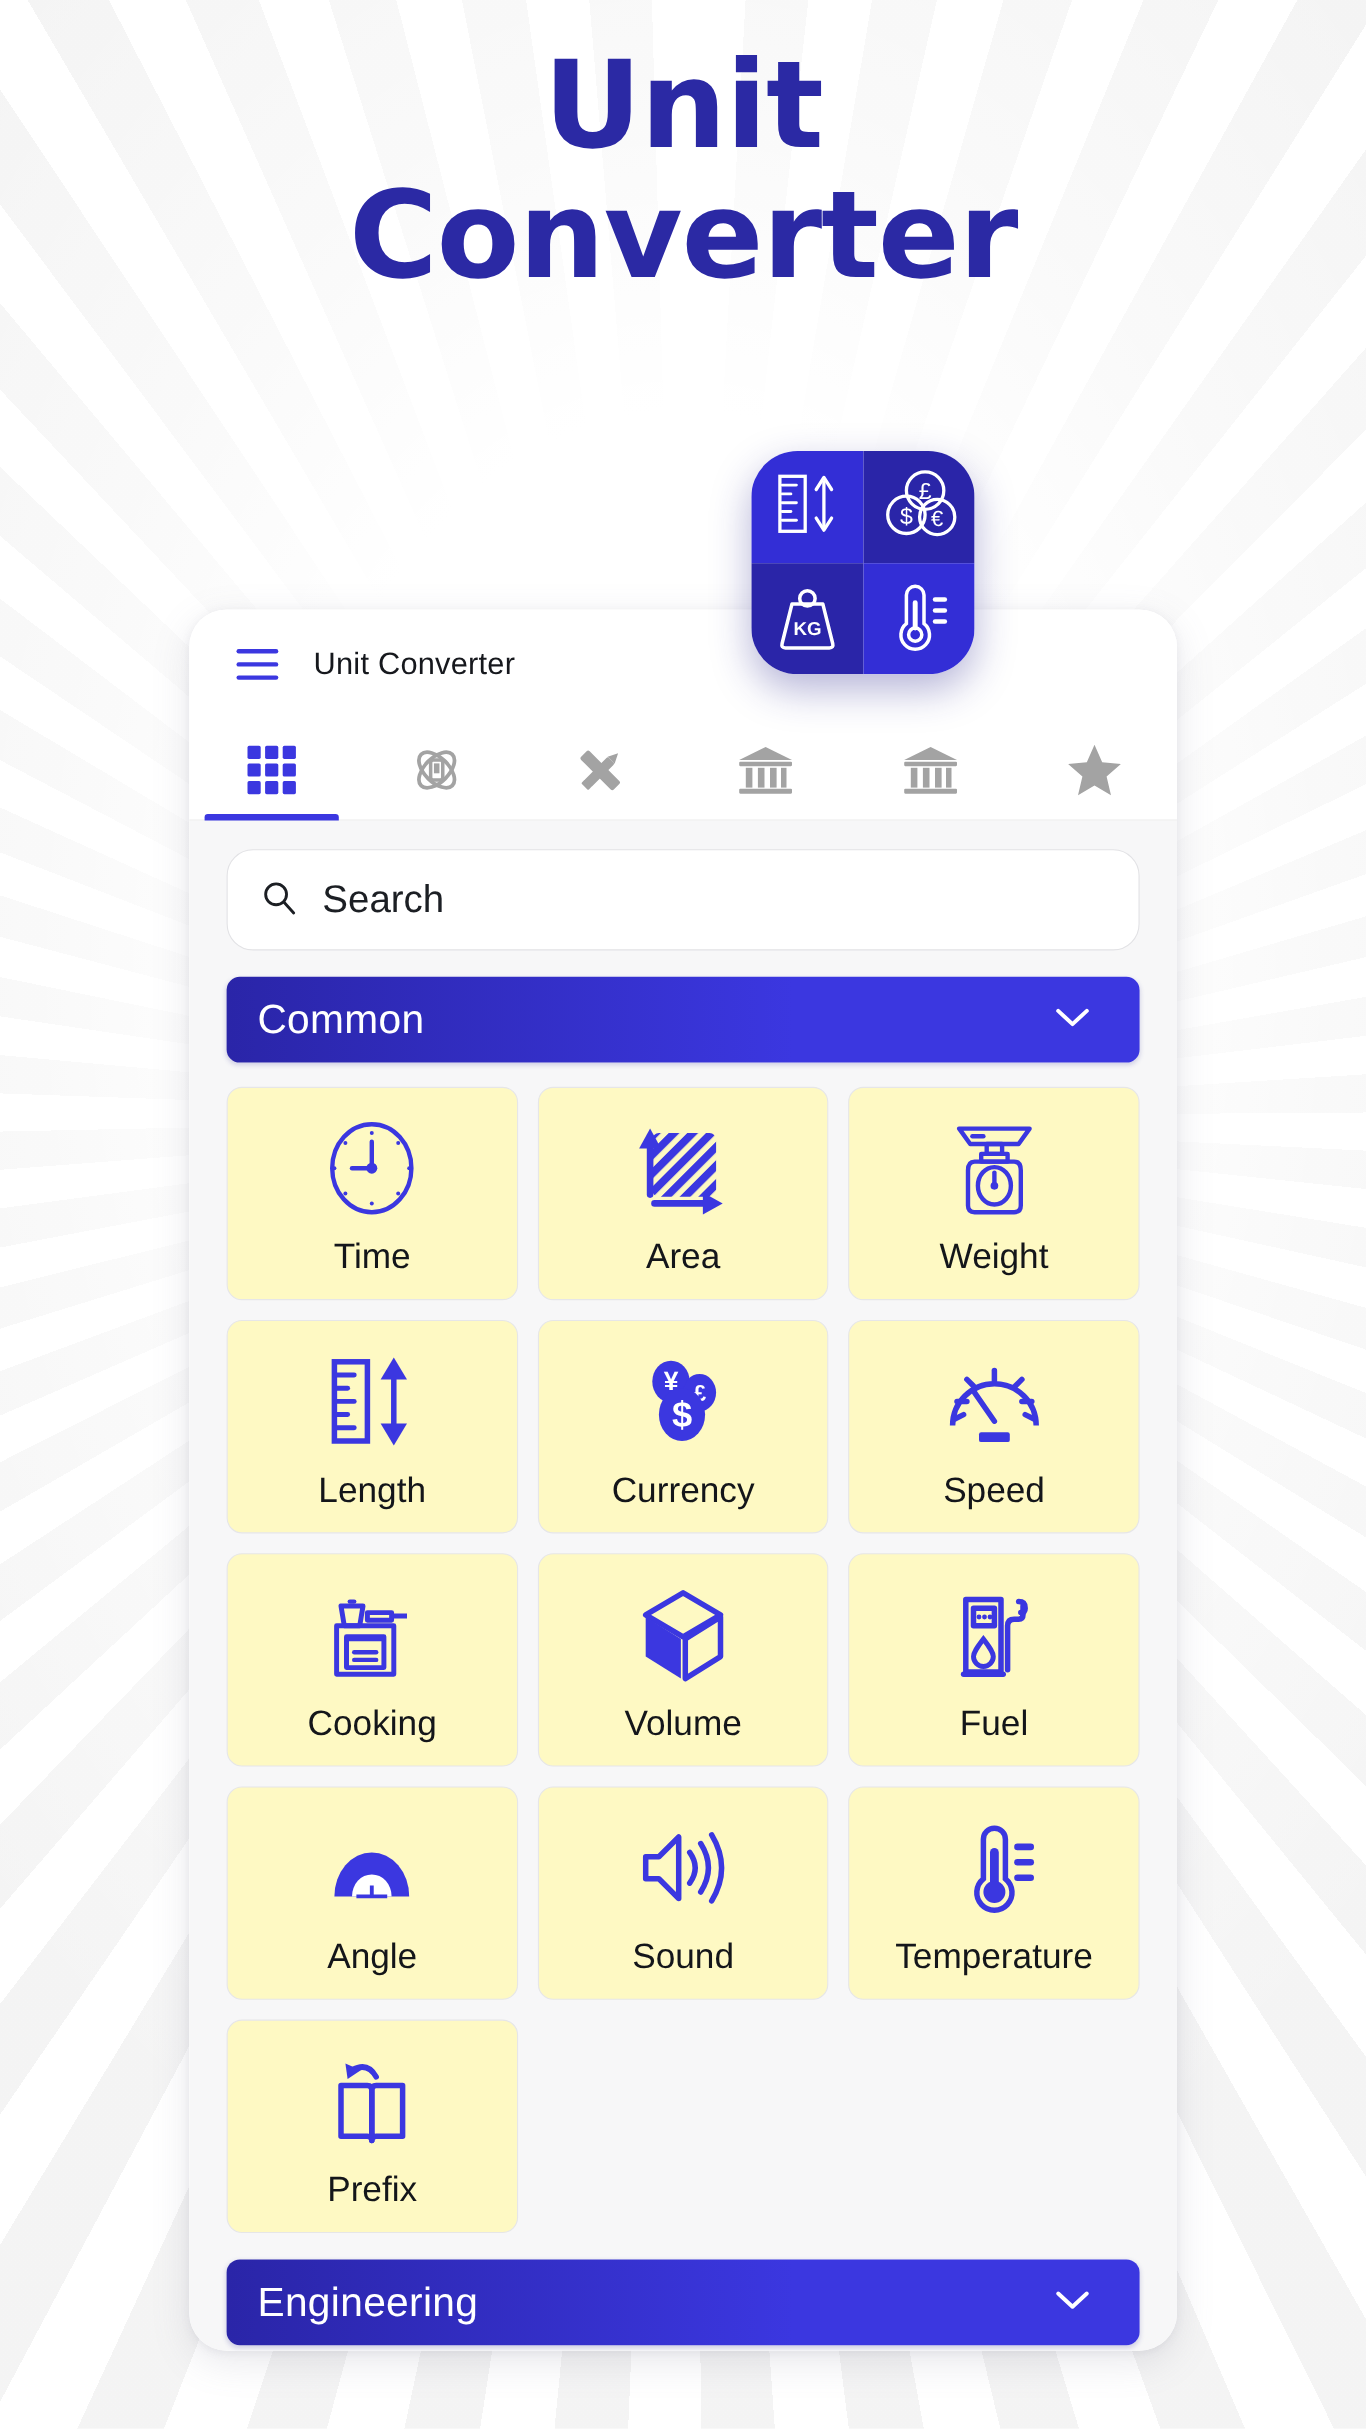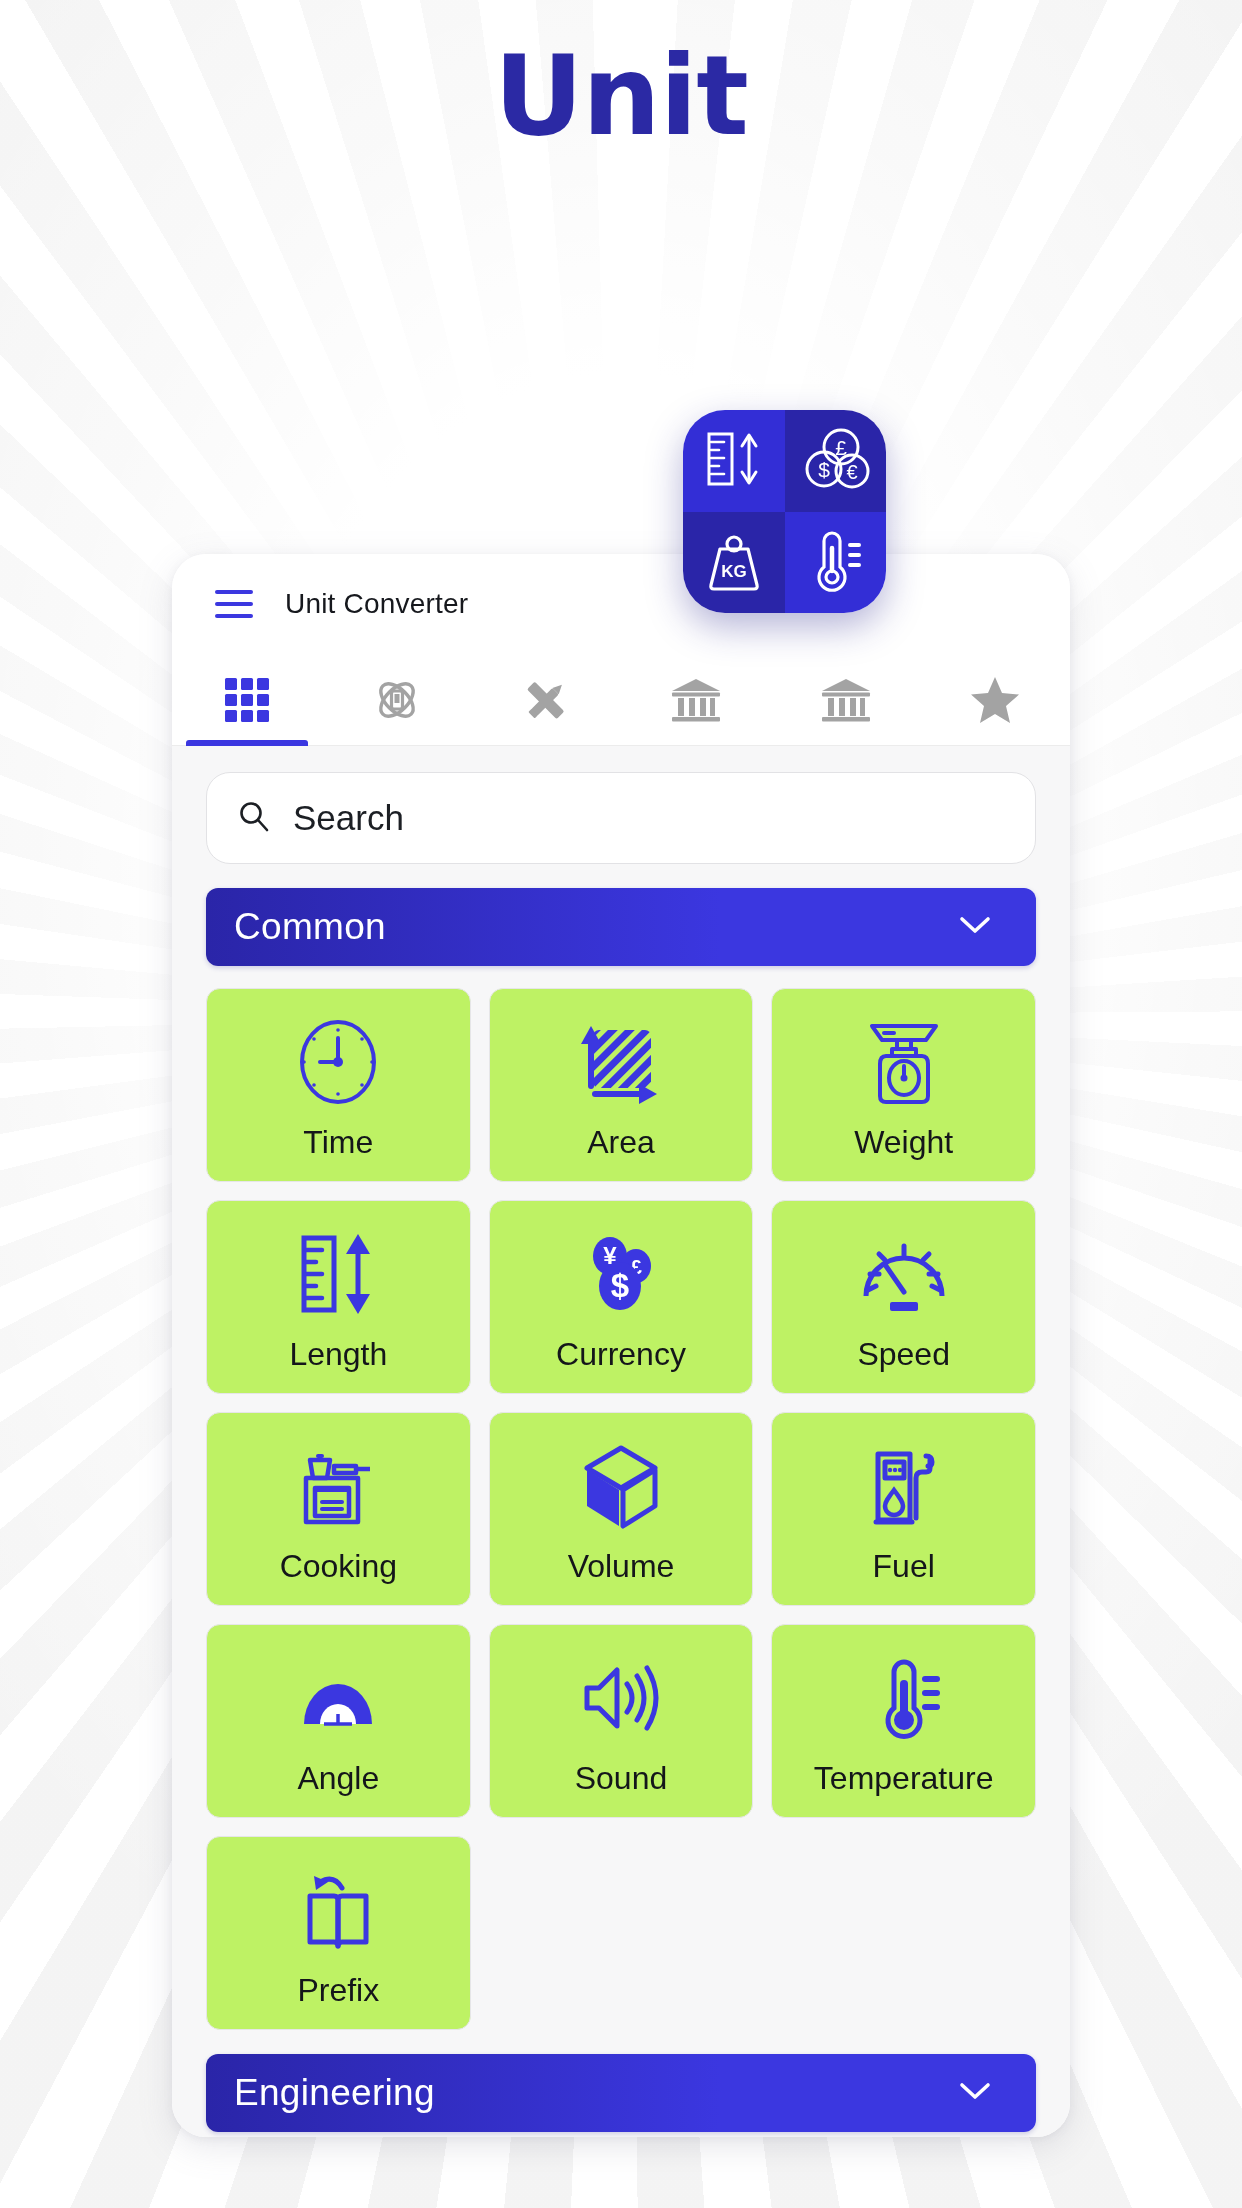--- a/index.html
+++ b/index.html
@@ -170,21 +170,21 @@
   }
 
   #grid {
     margin-top: 22px;
     display: grid;
     grid-template-columns: repeat(3, 1fr);
     gap: 18px;
   }
   .cat-card {
     height: 194px;
-    background: #bef264;
+    background: #fef9c3;
     border: 1px solid #e6e6e8;
     border-radius: 14px;
     display: flex;
     flex-direction: column;
     align-items: center;
     justify-content: center;
     gap: 10px;
   }
   .cat-icon {
     height: 104px;
@@ -224,20 +224,21 @@
   #app-icon .q4 { background: #332ED6; }
 </style>
 </head>
 <body>
 
 <div id="bg-sunburst"></div>
 <div id="bg-fade"></div>
 
 <div id="headline">
   <span class="hl-line">Unit</span>
+  <span class="hl-line">Converter</span>
 </div>
 
 <div id="phone">
 
   <div id="appbar">
     <div id="hamburger">
       <i></i>
         <i></i>
         <i></i>
     </div>

